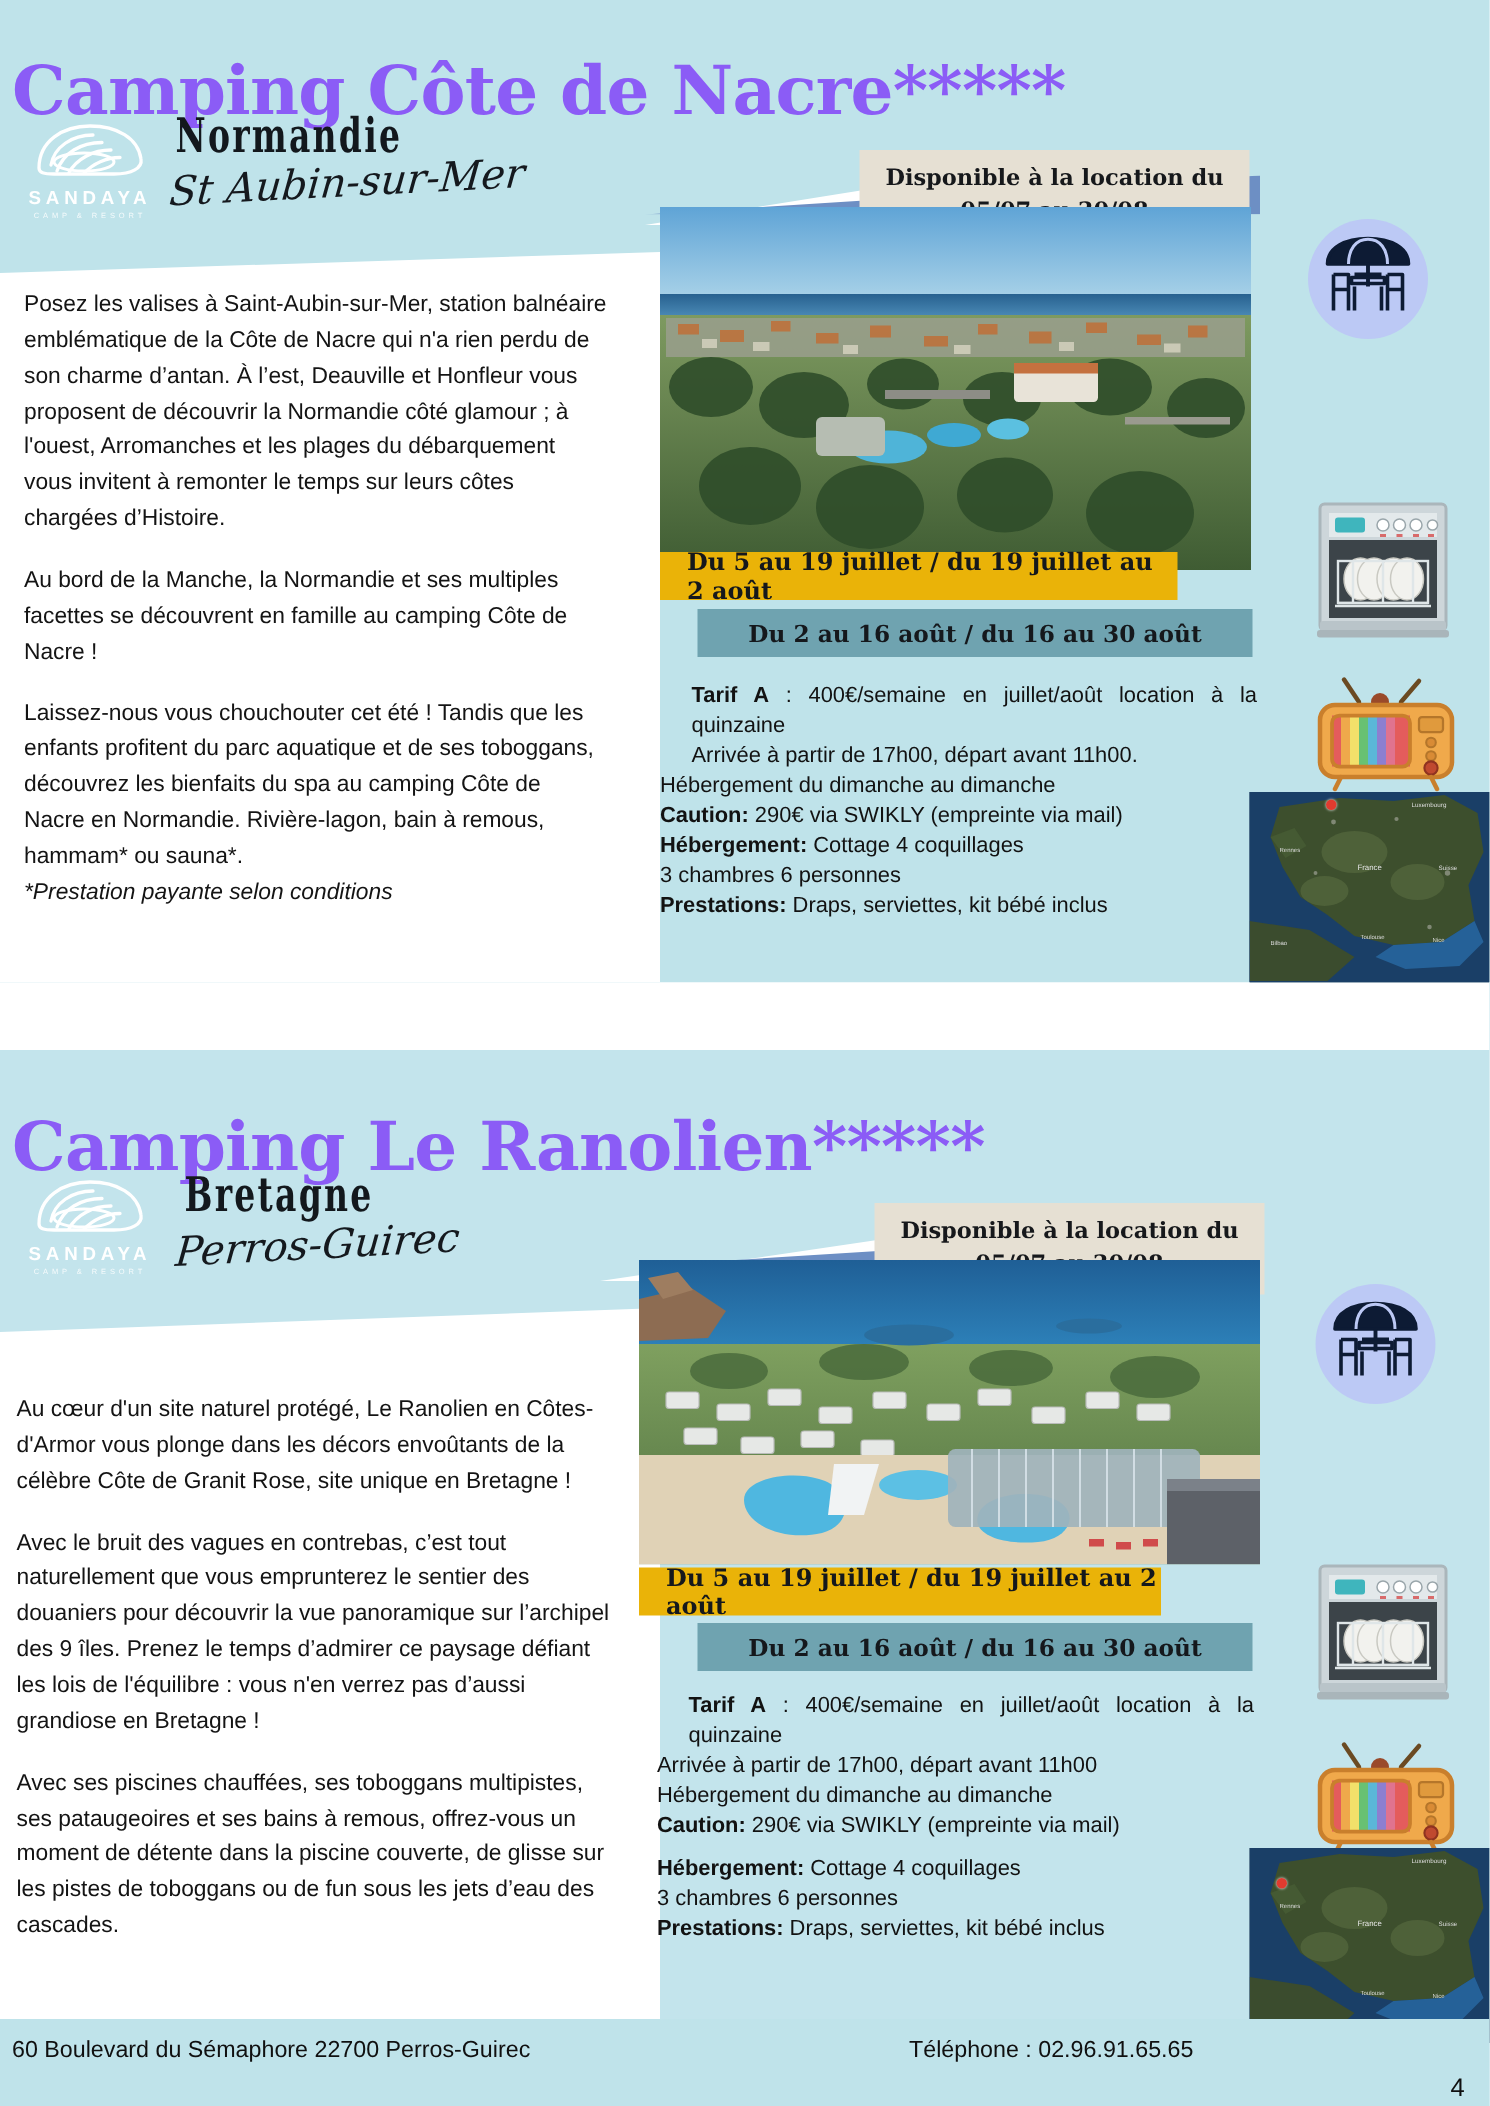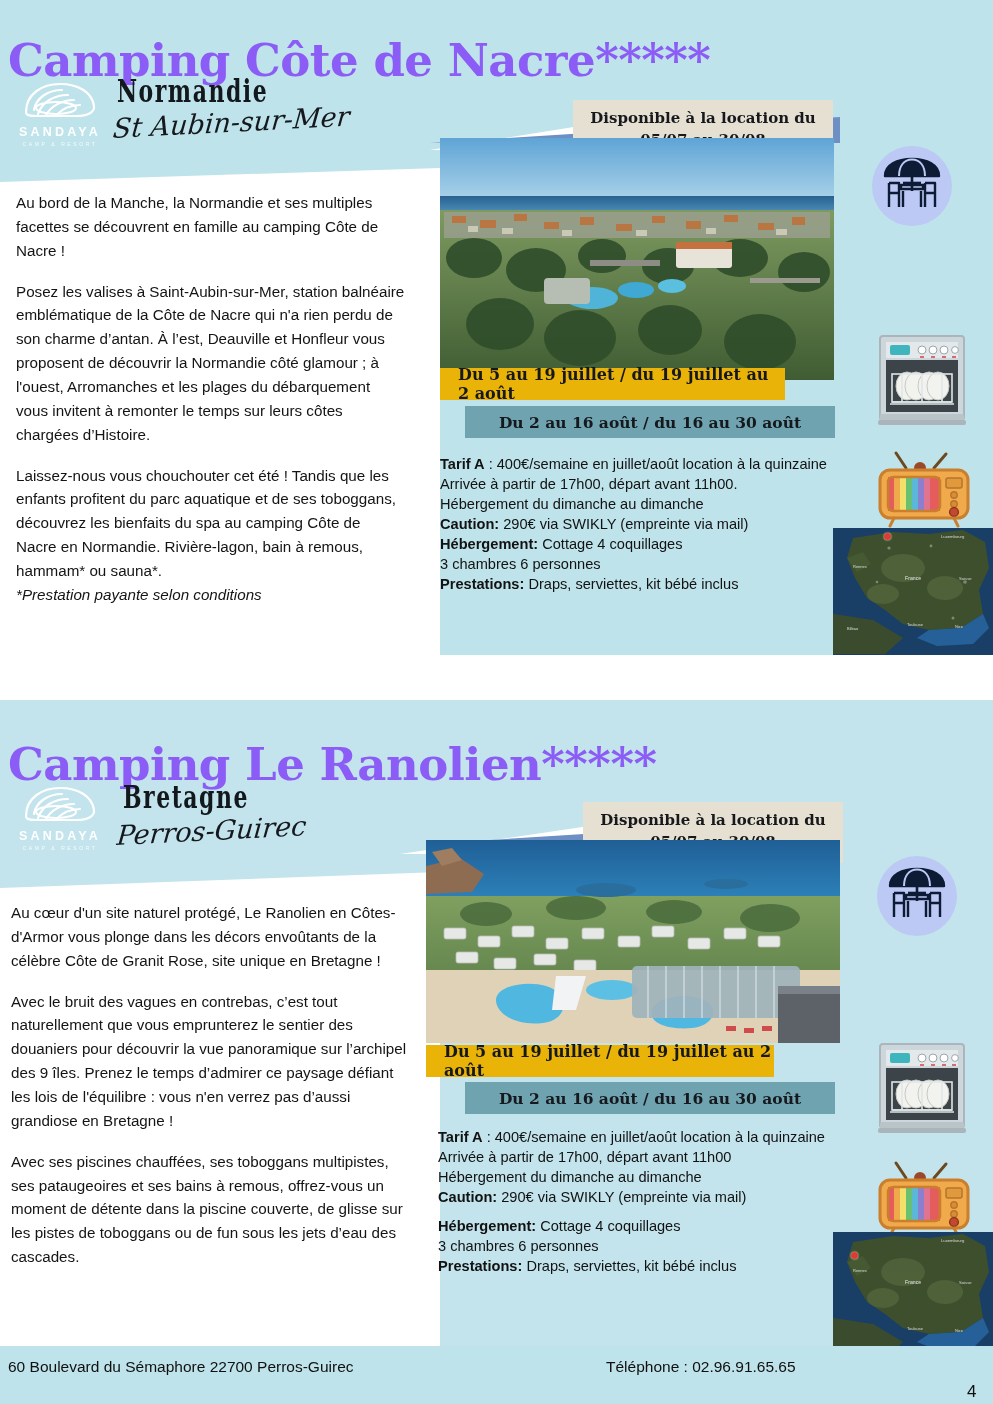--- a/index.html
+++ b/index.html
@@ -114,21 +114,21 @@
   .body-text p:last-child{margin-bottom:0;}
   .body-text .ital{font-style:italic;}
 
   .specs{
     position:absolute;
     font-size:14.6px;
     line-height:1.37;
     color:#121212;
     font-family:"Liberation Sans", sans-serif;
   }
-  .specs .just{text-align:justify;}
+  .specs .just{text-align:justify;padding-left:21px;}
   .specs b{font-weight:700;}
   .specs .gap{height:9px;}
 
   
   .circ{
     position:absolute;border-radius:50%;
     background:#bcc9f5;
     display:flex;align-items:center;justify-content:center;
   }
   .dishwasher{position:absolute;}
@@ -263,22 +263,22 @@
           <rect x="150" y="122" width="70" height="6" fill="#8d8d86"></rect>
           <rect x="310" y="140" width="70" height="5" fill="#9a9a8f"></rect>
         </g>
       </svg>
     </div>
 
     <div class="band band-a" style="left:440px;top:368px;width:345px;height:32px;">Du 5 au 19 juillet  / du 19 juillet au 2 août</div>
     <div class="band band-b" style="left:465px;top:406px;width:370px;height:32px;">Du 2 au 16 août / du 16 au 30 août</div>
 
     <div class="body-text" style="left:16px;top:191px;width:389px;">
+      <p>Posez les valises à Saint-Aubin-sur-Mer, station balnéaire emblématique de la Côte de Nacre qui n'a rien perdu de son charme d’antan. À l’est, Deauville et Honfleur vous proposent de découvrir la Normandie côté glamour ; à l'ouest, Arromanches et les plages du débarquement vous invitent à remonter le temps sur leurs côtes chargées d’Histoire.</p>
       <p>Au bord de la Manche, la Normandie et ses multiples facettes se découvrent en famille au camping Côte de Nacre !</p>
-      <p>Posez les valises à Saint-Aubin-sur-Mer, station balnéaire emblématique de la Côte de Nacre qui n'a rien perdu de son charme d’antan. À l’est, Deauville et Honfleur vous proposent de découvrir la Normandie côté glamour ; à l'ouest, Arromanches et les plages du débarquement vous invitent à remonter le temps sur leurs côtes chargées d’Histoire.</p>
       <p>
         <span>Laissez-nous vous chouchouter cet été ! Tandis que les enfants profitent du parc aquatique et de ses toboggans, découvrez les bienfaits du spa au camping Côte de Nacre en Normandie. Rivière-lagon, bain à remous, hammam* ou sauna*.</span><br>
         <span class="ital">*Prestation payante selon conditions</span>
       </p>
     </div>
 
     <div class="specs" style="left:440px;top:455px;width:398px;">
       <div class="just">
         <b>Tarif A</b><span> : 400€/semaine en juillet/août location à la quinzaine</span>
       </div>
@@ -507,21 +507,21 @@
               <rect x="318" y="188" width="10" height="5"></rect>
             <rect x="336" y="186" width="10" height="5"></rect>
           </g>
         </g>
       </svg>
     </div>
 
     <div class="band band-a" style="left:426px;top:1045px;width:348px;height:32px;top:345px;">Du 5 au 19 juillet  / du 19 juillet au 2 août</div>
     <div class="band band-b" style="left:465px;top:382px;width:370px;height:32px;">Du 2 au 16 août / du 16 au 30 août</div>
 
-    <div class="body-text" style="left:11px;top:201px;width:396px;">
+    <div class="body-text" style="left:11px;top:228px;width:396px;">
       <p>Au cœur d'un site naturel protégé, Le Ranolien en Côtes-d'Armor vous plonge dans les décors envoûtants de la célèbre Côte de Granit Rose, site unique en Bretagne !</p>
       <p>Avec le bruit des vagues en contrebas, c’est tout naturellement que vous emprunterez le sentier des douaniers pour découvrir la vue panoramique sur l’archipel des 9 îles. Prenez le temps d’admirer ce paysage défiant les lois de l'équilibre : vous n'en verrez pas d’aussi grandiose en Bretagne !</p>
       <p>Avec ses piscines chauffées, ses toboggans multipistes, ses pataugeoires et ses bains à remous, offrez-vous un moment de détente dans la piscine couverte, de glisse sur les pistes de toboggans ou de fun sous les jets d’eau des cascades.</p>
     </div>
 
     <div class="specs" style="left:438px;top:428px;width:398px;">
       <div class="just">
         <b>Tarif A</b><span> : 400€/semaine en juillet/août location à la quinzaine</span>
       </div>
       <div>Arrivée à partir de 17h00, départ avant 11h00</div>

